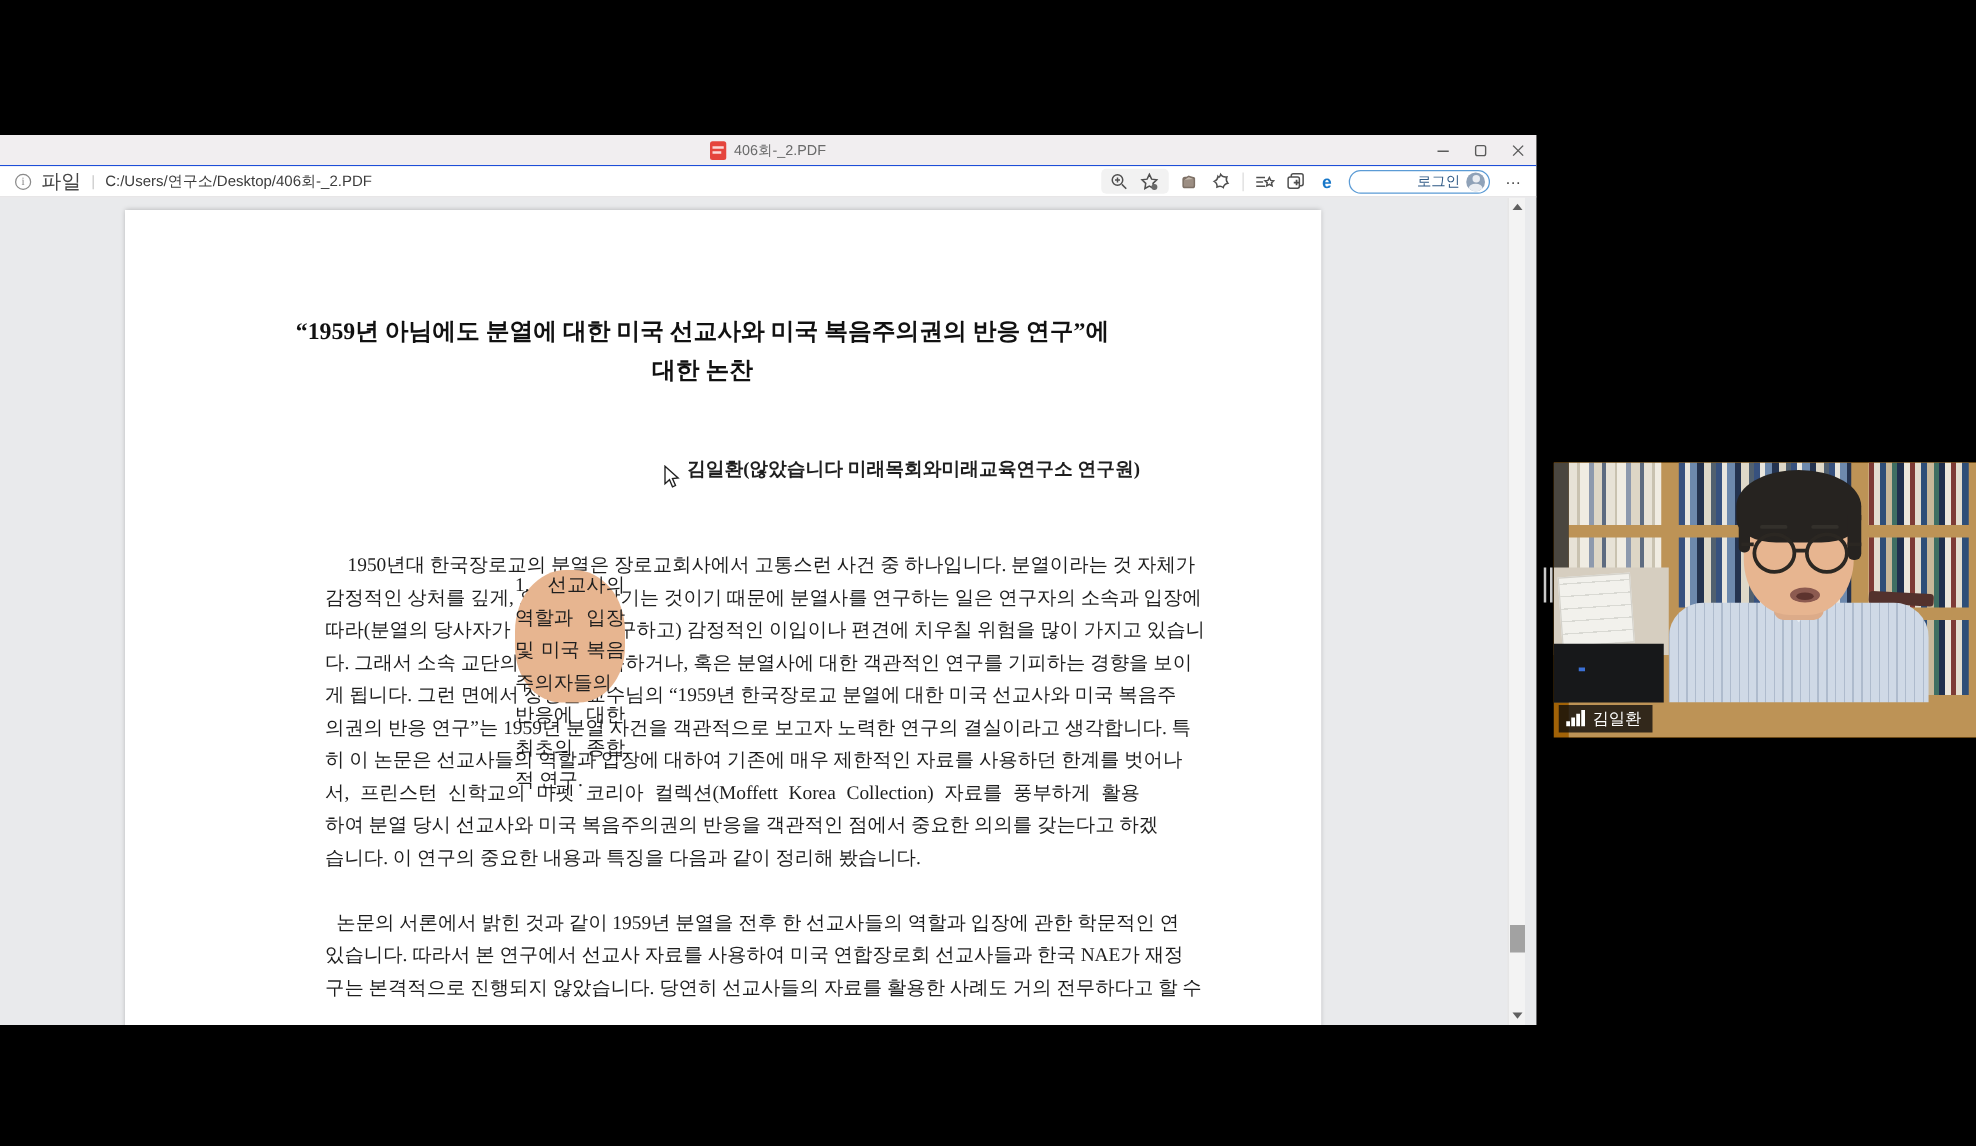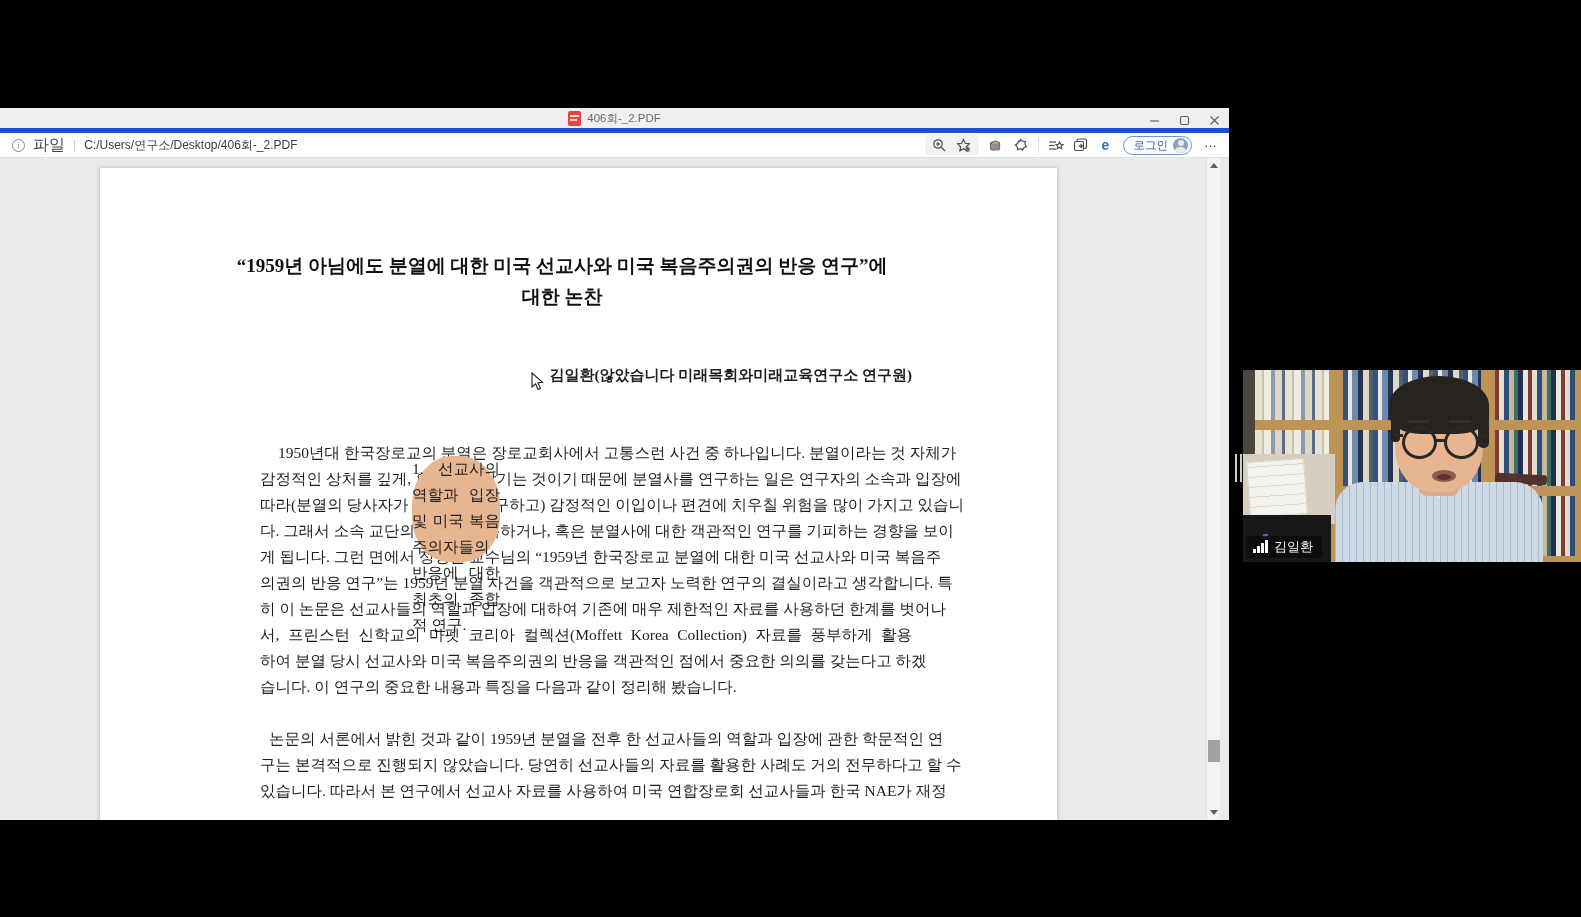--- a/index.html
+++ b/index.html
@@ -3,21 +3,21 @@
 <meta charset="utf-8">
 <style>
   * { margin:0; padding:0; box-sizing:border-box; }
   html,body { width:1581px; height:917px; background:#000; overflow:hidden;
               font-family:"Liberation Sans", sans-serif; }
 
   
   .browser { position:absolute; left:0; top:108px; width:1229px; height:712px; background:#e9eaec; }
 
   
-  .titlebar { position:relative; height:25px; background:#f1eef0; border-bottom:5px solid #1d4ed8;
+  .titlebar { position:relative; height:25px; background:#f1eef0; border-bottom:1px solid #1d4ed8;
               display:flex; align-items:center; justify-content:center; }
   .tab { display:flex; align-items:center; gap:6px; height:100%; padding:0 10px; }
   .pdficon { width:13px; height:15px; background:#e5453d; border-radius:2px; position:relative; }
   .pdficon:before { content:""; position:absolute; left:2px; top:4px; width:9px; height:2px; background:#fbd9d7; }
   .pdficon:after  { content:""; position:absolute; left:2px; top:8px; width:7px; height:2px; background:#fbd9d7; }
   .tabtitle { font-size:11.5px; color:#6a6a6a; }
   .winctl { position:absolute; right:0; top:0; height:25px; display:flex; }
   .winbtn { width:30px; height:25px; display:flex; align-items:center; justify-content:center; }
   .winbtn svg { stroke:#5a5a5a; stroke-width:1.1; fill:none; }
 
@@ -31,21 +31,21 @@
   .tb-sep { color:#c9c9c9; font-size:12px; }
   .url { font-size:12px; color:#3c3c3c; white-space:nowrap; }
   .tb-right { display:flex; align-items:center; gap:9px; }
   .zoomgrp { display:flex; align-items:center; gap:8px; background:#f2f2f2; border-radius:4px; padding:2px 7px; }
   .ic { width:16px; height:16px; display:flex; align-items:center; justify-content:center; }
   .ic svg { stroke:#4f4f4f; fill:none; stroke-width:1.2; }
   .vseptb { width:1px; height:15px; background:#dcdcdc; }
   .eletter { font-size:14px; font-weight:bold; color:#1777c9; line-height:14px; }
   .login { display:flex; align-items:center; gap:5px; border:1px solid #5b9bd5; border-radius:12px;
            padding:1px 3px 1px 10px; }
-  .login-label { font-size:11.5px; color:#2f5a86; }
+  .login-label { font-size:11.5px; color:#2f5a86;margin-left:44px; }
   .avatar { width:15px; height:15px; border-radius:50%; background:#8fa2b8; position:relative; overflow:hidden; }
   .avatar:before { content:""; position:absolute; left:4.5px; top:2.5px; width:6px; height:6px; border-radius:50%; background:#e9edf2; }
   .avatar:after  { content:""; position:absolute; left:2px; top:9.5px; width:11px; height:7px; border-radius:50%; background:#e9edf2; }
   .dots { font-size:13px; color:#474747; letter-spacing:1px; padding:0 3px 6px 3px; }
 
   
   .viewer { position:relative; height:662px; background:#e9eaec; overflow:hidden; }
   .page { position:absolute; left:100px; top:10px; width:957px; height:1100px; background:#fff;
           box-shadow:0 0 4px rgba(0,0,0,.25); font-family:"Liberation Serif","DejaVu Serif",serif; color:#1e1e1e; }
   .doc-title { position:absolute; top:82px; left:112px; width:700px; text-align:center;
@@ -64,21 +64,21 @@
   .sarrow.down { bottom:5px; border-top:5px solid #606060; }
   .sthumb { position:absolute; left:1px; top:582px; width:12px; height:22px; background:#a2a2a2; }
 
   
   .cursor { position:absolute; left:531px; top:214px; }
 
   
   .grip { position:absolute; left:1235px; top:454px; display:flex; gap:3px; }
   .grip span { width:2px; height:28px; background:#cbcbcb; }
 
-  .video { position:absolute; left:1243px; top:370px; width:338px; height:192px; background:#8b5cf6; overflow:hidden; }
+  .video { position:absolute; left:1243px; top:370px; width:338px; height:220px; background:#a16207; overflow:hidden; }
   .darkcorner { position:absolute; left:0; top:0; width:12px; height:192px; background:#4a463f; }
   .shelfwood { position:absolute; left:12px; top:0; right:0; bottom:0; background:#bd9356; }
   .cell { position:absolute; }
   .bk1 { background:repeating-linear-gradient(90deg,#37517e 0 5px,#e9e6de 5px 9px,#6d89ad 9px 15px,#24334f 15px 20px,#ded8c8 20px 26px,#51606f 26px 30px); }
   .bk2 { background:repeating-linear-gradient(90deg,#e7e2d6 0 7px,#c9c2b0 7px 9px,#f0ece2 9px 16px,#8d99ad 16px 20px,#ddd6c6 20px 27px,#5d6b80 27px 30px); }
   .bk3 { background:repeating-linear-gradient(90deg,#7e3b35 0 4px,#e3ddcf 4px 9px,#2e4e78 9px 14px,#c8b89a 14px 19px,#3f6f63 19px 23px,#20304e 23px 28px,#ece7db 28px 33px); }
   .wallpatch { position:absolute; left:0; top:84px; width:92px; height:70px; background:#d6cec0; }
   .whiteboard { position:absolute; left:5px; top:90px; width:58px; height:56px; background:#f2f1ec; border:1px solid #d4d2cb;
                 transform:rotate(-4deg); background-image:repeating-linear-gradient(0deg,transparent 0 9px,#d9d9d3 9px 10px); }
   .deskobj { position:absolute; left:0; top:145px; width:88px; height:47px; background:#17181a; }
@@ -218,22 +218,22 @@
         <div class="dline">다. 그래서 소속 교단의 입장을 반복하거나, 혹은 분열사에 대한 객관적인 연구를 기피하는 경향을 보이</div>
         <div class="dline">게 됩니다. 그런 면에서 정병준 교수님의 “1959년 한국장로교 분열에 대한 미국 선교사와 미국 복음주</div>
         <div class="dline">의권의 반응 연구”는 1959년 분열 사건을 객관적으로 보고자 노력한 연구의 결실이라고 생각합니다. 특</div>
         <div class="dline">히 이 논문은 선교사들의 역할과 입장에 대하여 기존에 매우 제한적인 자료를 사용하던 한계를 벗어나</div>
         <div class="dline">서, 프린스턴 신학교의 마펫 코리아 컬렉션(Moffett Korea Collection) 자료를 풍부하게 활용</div>
         <div class="dline">하여 분열 당시 선교사와 미국 복음주의권의 반응을 객관적인 점에서 중요한 의의를 갖는다고 하겠</div>
         <div class="dline last">습니다. 이 연구의 중요한 내용과 특징을 다음과 같이 정리해 봤습니다.</div>
         <div class="spacer"></div>
         <div class="dline head">1. 선교사의 역할과 입장 및 미국 복음주의자들의 반응에 대한 최초의 종합적 연구.</div>
         <div class="dline" style="text-indent:9px">논문의 서론에서 밝힌 것과 같이 1959년 분열을 전후 한 선교사들의 역할과 입장에 관한 학문적인 연</div>
+        <div class="dline">있습니다. 따라서 본 연구에서 선교사 자료를 사용하여 미국 연합장로회 선교사들과 한국 NAE가 재정</div>
         <div class="dline">구는 본격적으로 진행되지 않았습니다. 당연히 선교사들의 자료를 활용한 사례도 거의 전무하다고 할 수</div>
-        <div class="dline">있습니다. 따라서 본 연구에서 선교사 자료를 사용하여 미국 연합장로회 선교사들과 한국 NAE가 재정</div>
       </div>
     </div>
 
     <div class="sbar">
       <span class="sarrow up"></span>
       <span class="sthumb"></span>
       <span class="sarrow down"></span>
     </div>
 
     <svg class="cursor" width="15" height="20">

